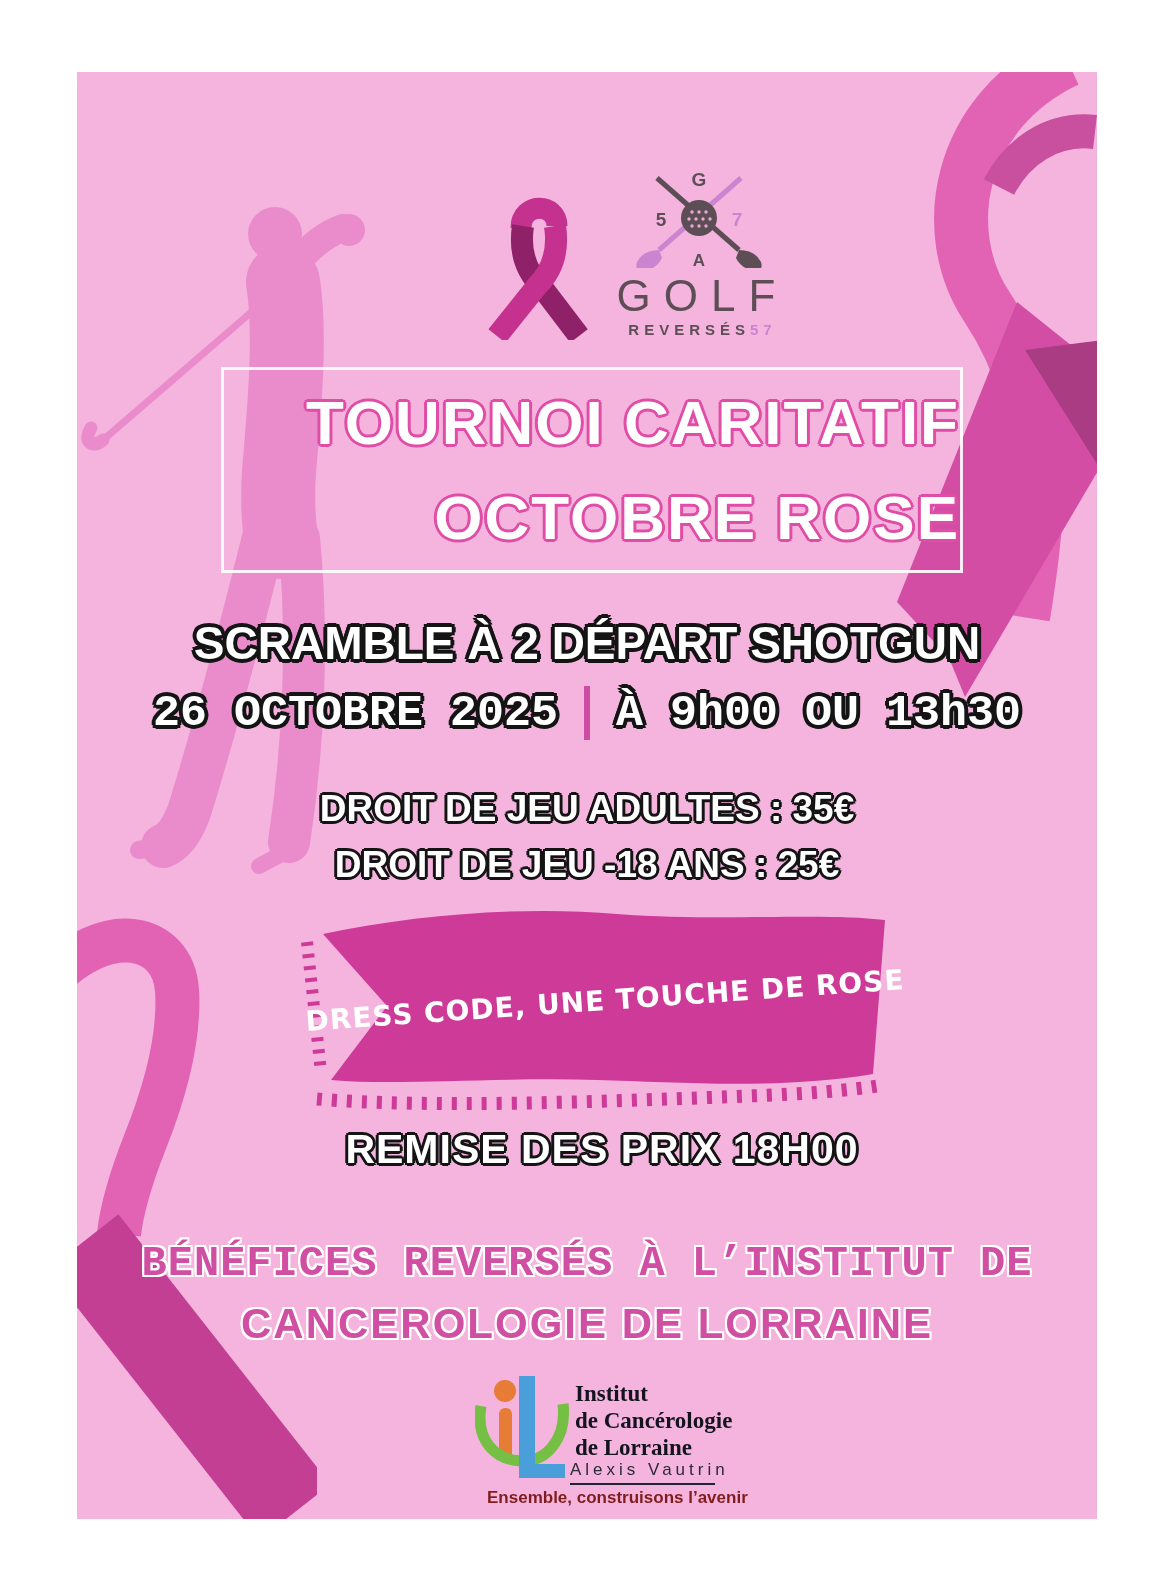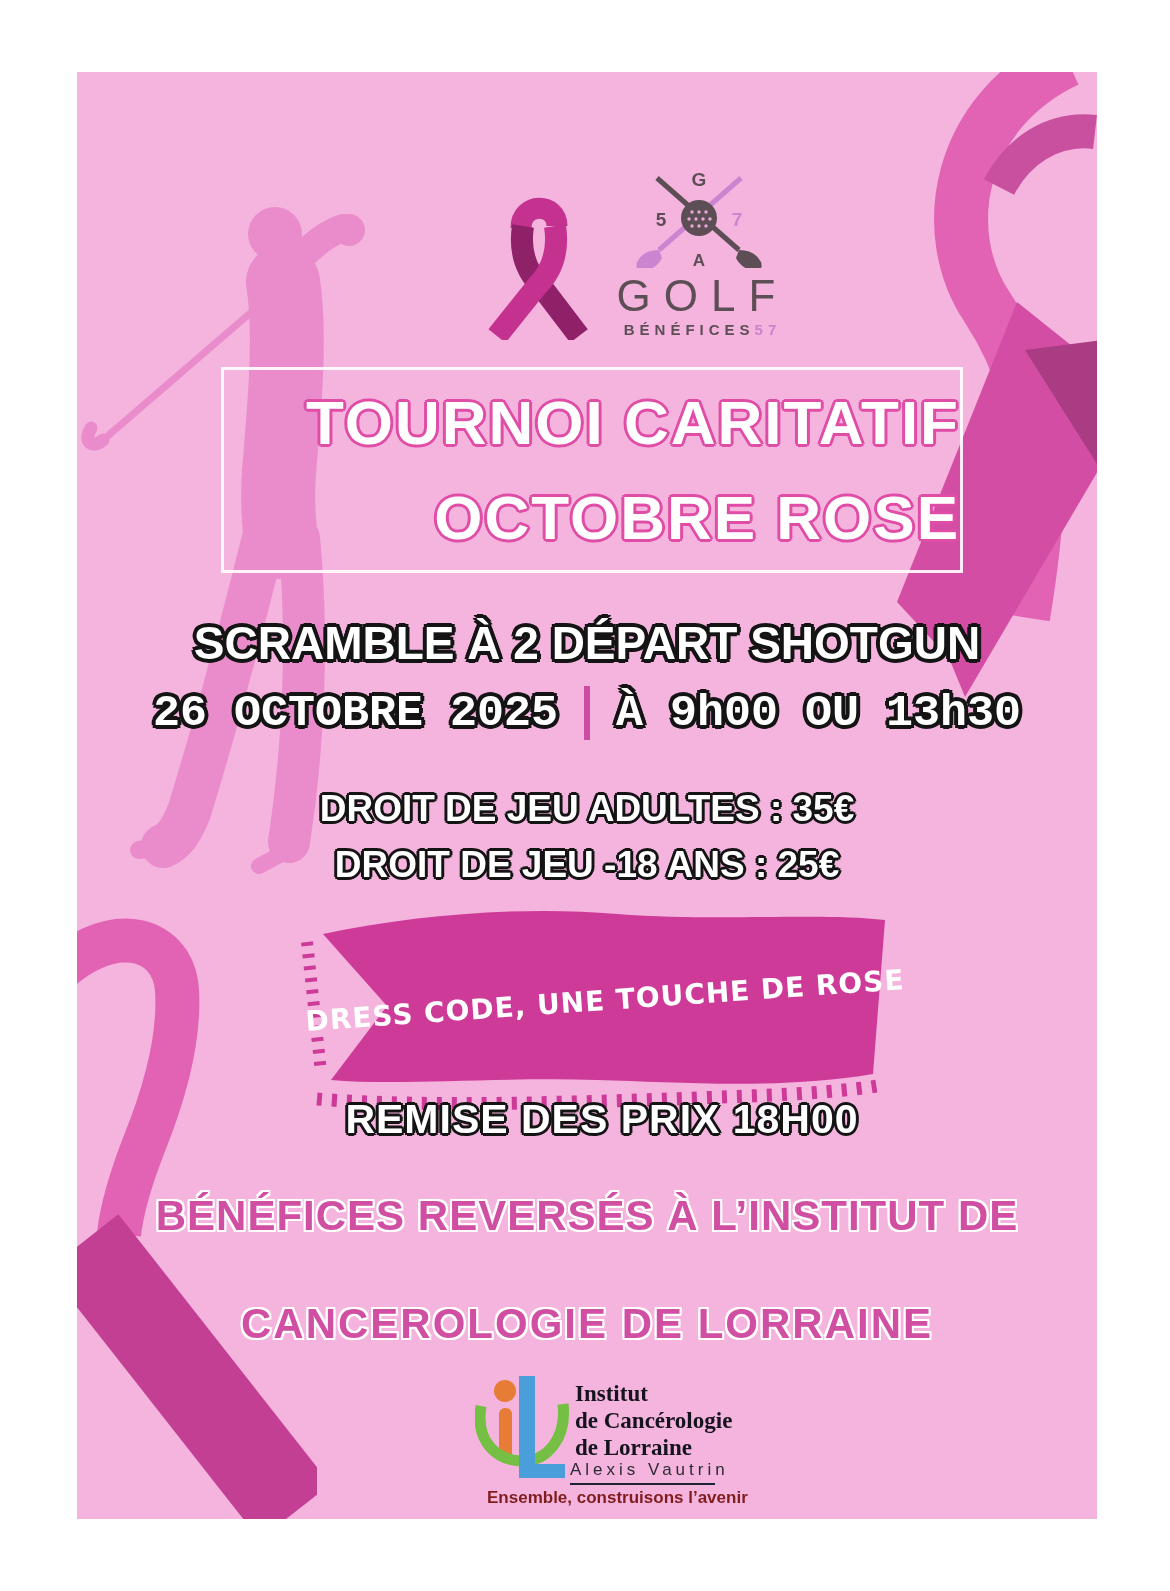--- a/index.html
+++ b/index.html
@@ -36,22 +36,22 @@
     display:flex; flex-direction:column; align-items:flex-end; justify-content:center; gap:24px;
   }
   .title-line { font-size:62px; letter-spacing:2px; white-space:nowrap; }
 
   .format-line { top:544px; font-size:46px; }
   .schedule-row { top:614px; display:flex; align-items:center; justify-content:center; gap:26px; }
   .schedule-row .txt { font-size:45px;font-family:Liberation Mono, monospace; }
   .sep-bar { width:6px; height:54px; background:#cc4ca2; }
   .price1 { top:716px; font-size:37px; }
   .price2 { top:772px; font-size:37px; }
-  .remise { top:1024px; font-size:41px; letter-spacing:1px;margin-left:30px; }
-  .benef1 { top:1120px; font-size:42px; letter-spacing:1px; }
+  .remise { top:1054px; font-size:41px; letter-spacing:1px;margin-left:30px; }
+  .benef1 { top:1168px; font-size:42px; letter-spacing:1px;font-family:Liberation Mono, monospace; }
   .benef2 { top:1228px; font-size:42px; letter-spacing:2px; }
 
   .golf-logo { position:absolute; z-index:2; left:528px; top:96px; width:190px; text-align:center; }
   .golf-name { font-size:44px; line-height:44px; font-weight:400; letter-spacing:13px;
                color:#5d4e56; margin-top:2px; margin-left:5px; }
   .golf-sub { font-size:15px; line-height:15px; font-weight:bold; letter-spacing:5px;
               color:#5d4e56; margin-top:4px; margin-left:5px; }
   .golf-sub .num { color:#cb84cf; }
 
   .icl { position:absolute; z-index:3; left:398px; top:1296px; width:320px; height:140px;
@@ -125,21 +125,21 @@
             <circle cx="101" cy="58" r="1.7"></circle>
         </g>
         <g font-family="Liberation Sans, sans-serif" font-weight="bold" font-size="19" text-anchor="middle">
           <text x="94" y="18" fill="#5d4e56">G</text>
           <text x="56" y="58" fill="#5d4e56">5</text>
           <text x="132" y="58" fill="#cb84cf">7</text>
           <text x="94" y="98" font-size="17" fill="#5d4e56">A</text>
         </g>
       </svg>
       <div class="golf-name">GOLF</div>
-      <div class="golf-sub"><span>BÉNÉFICES</span><span class="num">57</span></div>
+      <div class="golf-sub"><span>REVERSÉS</span><span class="num">57</span></div>
     </div>
 
     <div class="title-box">
       <div class="title-line op">TOURNOI CARITATIF</div>
       <div class="title-line op">OCTOBRE ROSE</div>
     </div>
 
     <div class="layer format-line ob">SCRAMBLE À 2 DÉPART SHOTGUN</div>
 
     <div class="layer schedule-row">

